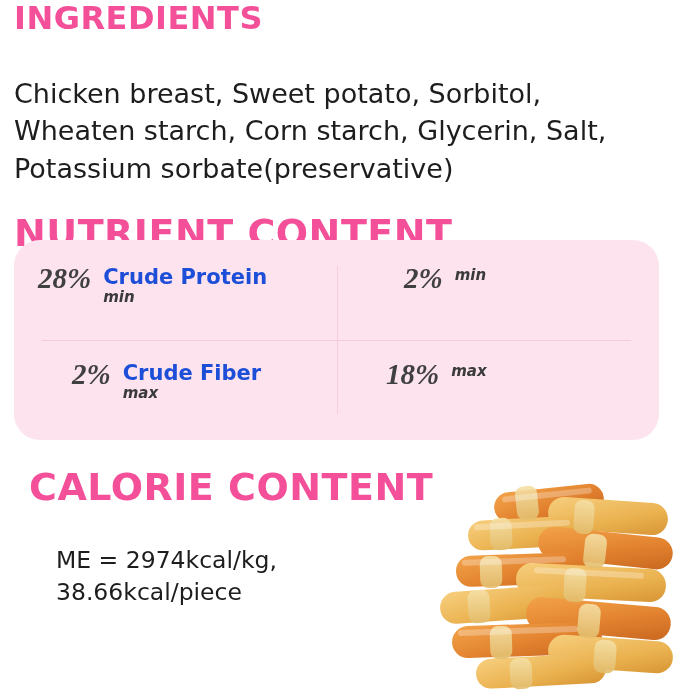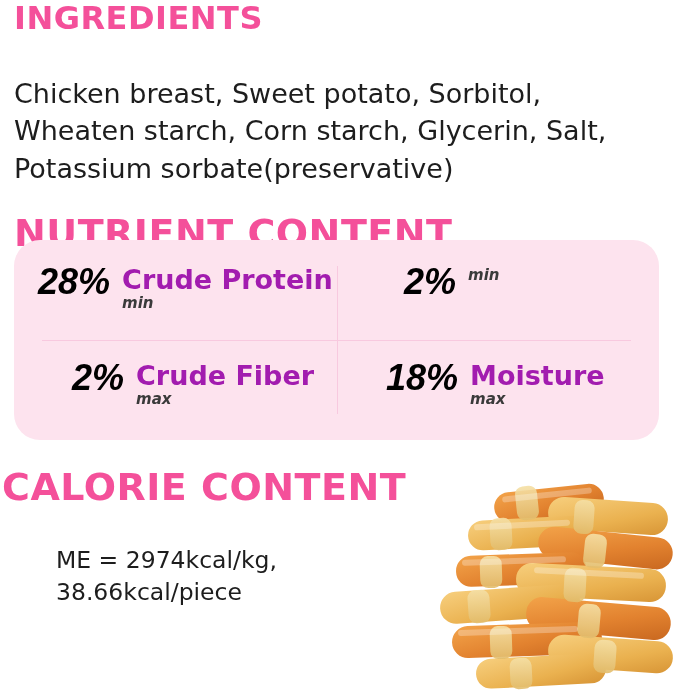--- a/index.html
+++ b/index.html
@@ -85,55 +85,55 @@
     position: absolute;
     display: flex;
     align-items: flex-start;
   }
   .cell-0 { left: 24px;  top: 22px;  width: 290px; }
   .cell-1 { left: 390px; top: 22px;  width: 250px; }
   .cell-2 { left: 58px;  top: 118px; width: 280px; }
   .cell-3 { left: 372px; top: 118px; width: 260px; }
 
   .pct {
-    font-family: Liberation Sans, sans-serif;
+    font-family: Liberation Serif, serif;
     font-weight: bold;
     font-style: italic;
-    font-size: 36px;
-    color: #000000;
+    font-size: 29px;
+    color: #404040;
     line-height: 1;
     white-space: nowrap;
     padding-top: 2px;
   }
   .labels {
     margin-left: 12px;
     padding-top: 4px;
   }
   .nut-name {
     font-family: "DejaVu Sans", sans-serif;
     font-weight: bold;
-    font-size: 27px;
-    color: #a21caf;
+    font-size: 21px;
+    color: #1d4ed8;
     line-height: 1.05;
     white-space: nowrap;
   }
   .nut-qual {
     font-family: "DejaVu Sans", sans-serif;
     font-style: italic;
     font-weight: bold;
     font-size: 15px;
     color: #3a3a3a;
     line-height: 1.2;
     margin-top: 0;
   }
 
   
   #calorie-title {
     position: absolute;
-    left: 2px;
+    left: 29px;
     top: 468px;
     font-size: 38px;
   }
   #calorie-body {
     position: absolute;
     left: 14px;
     top: 520px;
     width: 380px;
     font-size: 23.5px;
     line-height: 1.38;
@@ -186,21 +186,20 @@
       <div class="pct">2%</div>
       <div class="labels">
         <div class="nut-name">Crude Fiber</div>
         <div class="nut-qual">max</div>
       </div>
     </div>
 
     <div class="cell cell-3">
       <div class="pct">18%</div>
       <div class="labels">
-        <div class="nut-name">Moisture</div>
         <div class="nut-qual">max</div>
       </div>
     </div>
   </div>
 
   <h1 class="section-title" id="calorie-title">CALORIE CONTENT</h1>
 
   <p id="calorie-body">ME = 2974kcal/kg, 38.66kcal/piece</p>
 
   <div id="product-photo">

